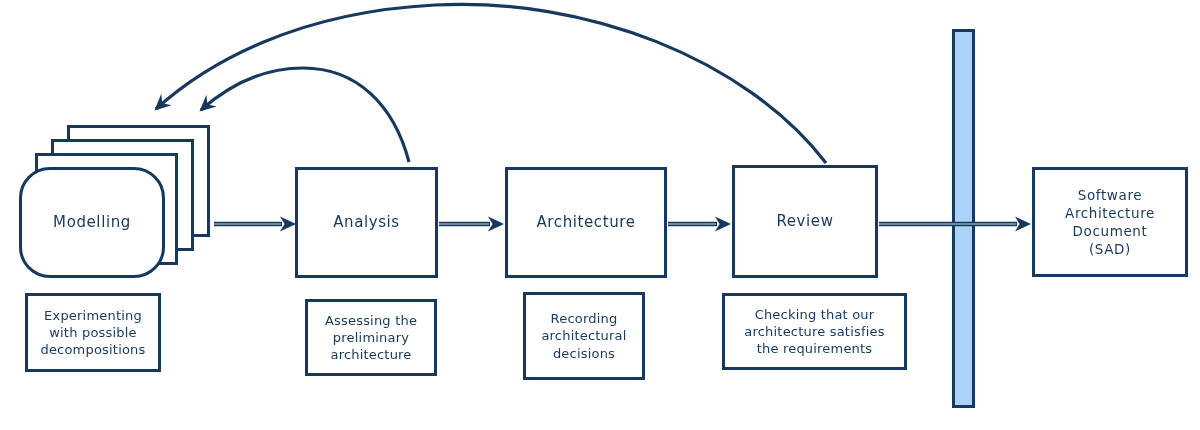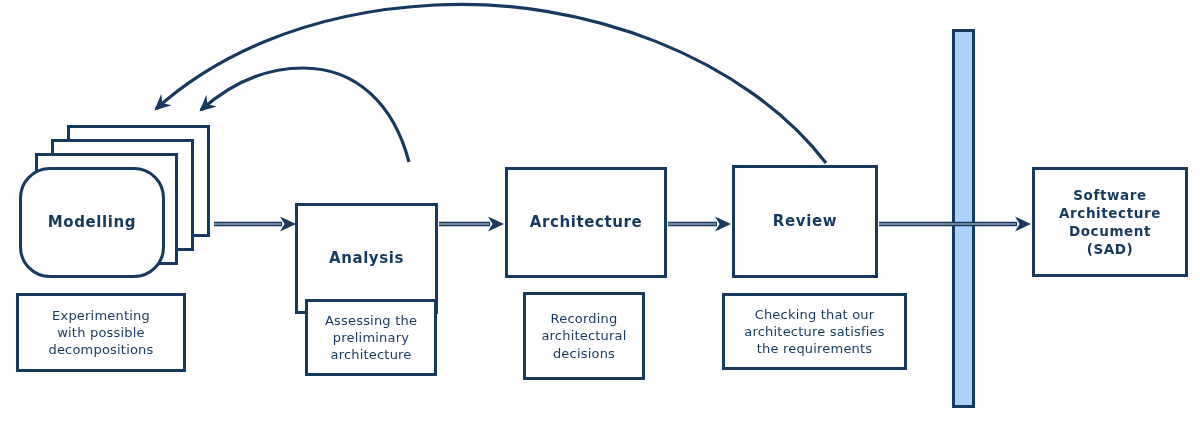--- a/index.html
+++ b/index.html
@@ -30,21 +30,20 @@
   .card.front { width: 146px; height: 111px; z-index: 4; }
   .stage-box {
     position: absolute;
     background: #ffffff;
     border: 3px solid #17395F;
     box-sizing: border-box;
     display: flex;
     align-items: center;
     justify-content: center;
     z-index: 3;
-    font-weight: bold;
   }
   .stage-label {
     font-size: 15px;
     letter-spacing: 0.6px;
     white-space: pre-line;
     text-align: center;
     line-height: 1.35;
   }
   .caption-box {
     position: absolute;
@@ -116,40 +115,40 @@
     </g>
   </svg>
 
   <div class="card" style="left:67px; top:125px;"></div>
   <div class="card" style="left:51px; top:139px;"></div>
   <div class="card" style="left:35px; top:153px;"></div>
   <div class="card front stage-box" style="left:19px; top:167px;border-radius:31px;">
     <span class="stage-label">Modelling</span>
   </div>
 
-  <div class="stage-box" style="left:295px; top:167px; width:143px; height:111px;margin-top:36px;">
+  <div class="stage-box" style="left:295px; top:167px; width:143px; height:111px;">
     <span class="stage-label">Analysis</span>
   </div>
 
   <div class="stage-box" style="left:505px; top:167px; width:162px; height:111px;">
     <span class="stage-label">Architecture</span>
   </div>
 
   <div class="stage-box" style="left:732px; top:165px; width:146px; height:113px;">
     <span class="stage-label">Review</span>
   </div>
 
   <div class="stage-box" style="left:1032px; top:167px; width:156px; height:110px;">
     <span class="stage-label" style="font-size:13.5px;">Software
 Architecture
 Document
 (SAD)</span>
   </div>
 
-  <div class="caption-box" style="left:16px; top:293px; width:170px; height:79px;">
+  <div class="caption-box" style="left:25px; top:293px; width:136px; height:79px;">
     <span class="caption-text">Experimenting
 with possible
 decompositions</span>
   </div>
 
   <div class="caption-box" style="left:305px; top:299px; width:132px; height:77px;">
     <span class="caption-text">Assessing the
 preliminary
 architecture</span>
   </div>

